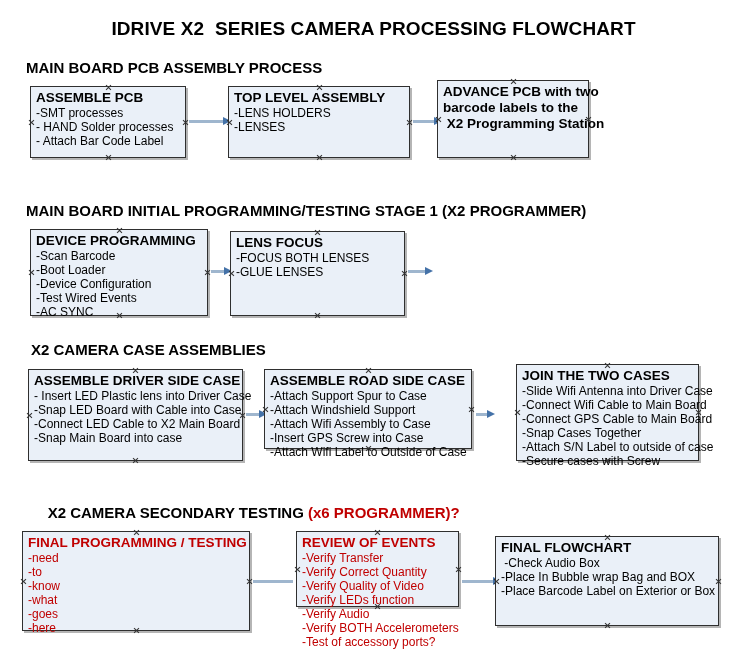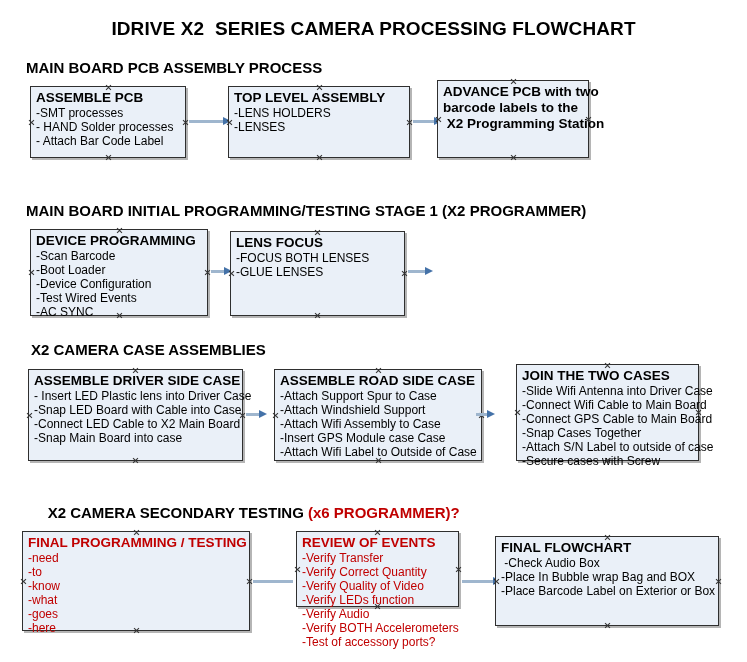--- a/index.html
+++ b/index.html
@@ -195,26 +195,26 @@
     <span class="handle" style="left:50%; top:0;"></span>
     <span class="handle" style="left:50%; top:100%"></span>
     <span class="handle" style="left:0; top:50%;"></span>
     <span class="handle" style="left:100%; top:50%;"></span>
   </div>
 
   <div class="conn" style="left:246px; top:413px; width:14px;">
     <span class="head"></span>
   </div>
 
-  <div class="node" style="left:274px; top:369px; width:208px; height:92px;">
+  <div class="node" style="left:264px; top:369px; width:208px; height:80px;">
     <div class="title">ASSEMBLE ROAD SIDE CASE</div>
     <div class="line">-Attach Support Spur to Case</div>
     <div class="line">-Attach Windshield Support</div>
     <div class="line">-Attach Wifi Assembly to Case</div>
-    <div class="line">-Insert GPS Module case Case</div>
+    <div class="line">-Insert GPS Screw into Case</div>
     <div class="line">-Attach Wifi Label to Outside of Case</div>
     <span class="handle" style="left:50%; top:0;"></span>
     <span class="handle" style="left:50%; top:100%"></span>
     <span class="handle" style="left:0; top:50%;"></span>
     <span class="handle" style="left:100%; top:50%;"></span>
   </div>
 
   <div class="conn" style="left:476px; top:413px; width:12px;">
     <span class="head"></span>
   </div>

